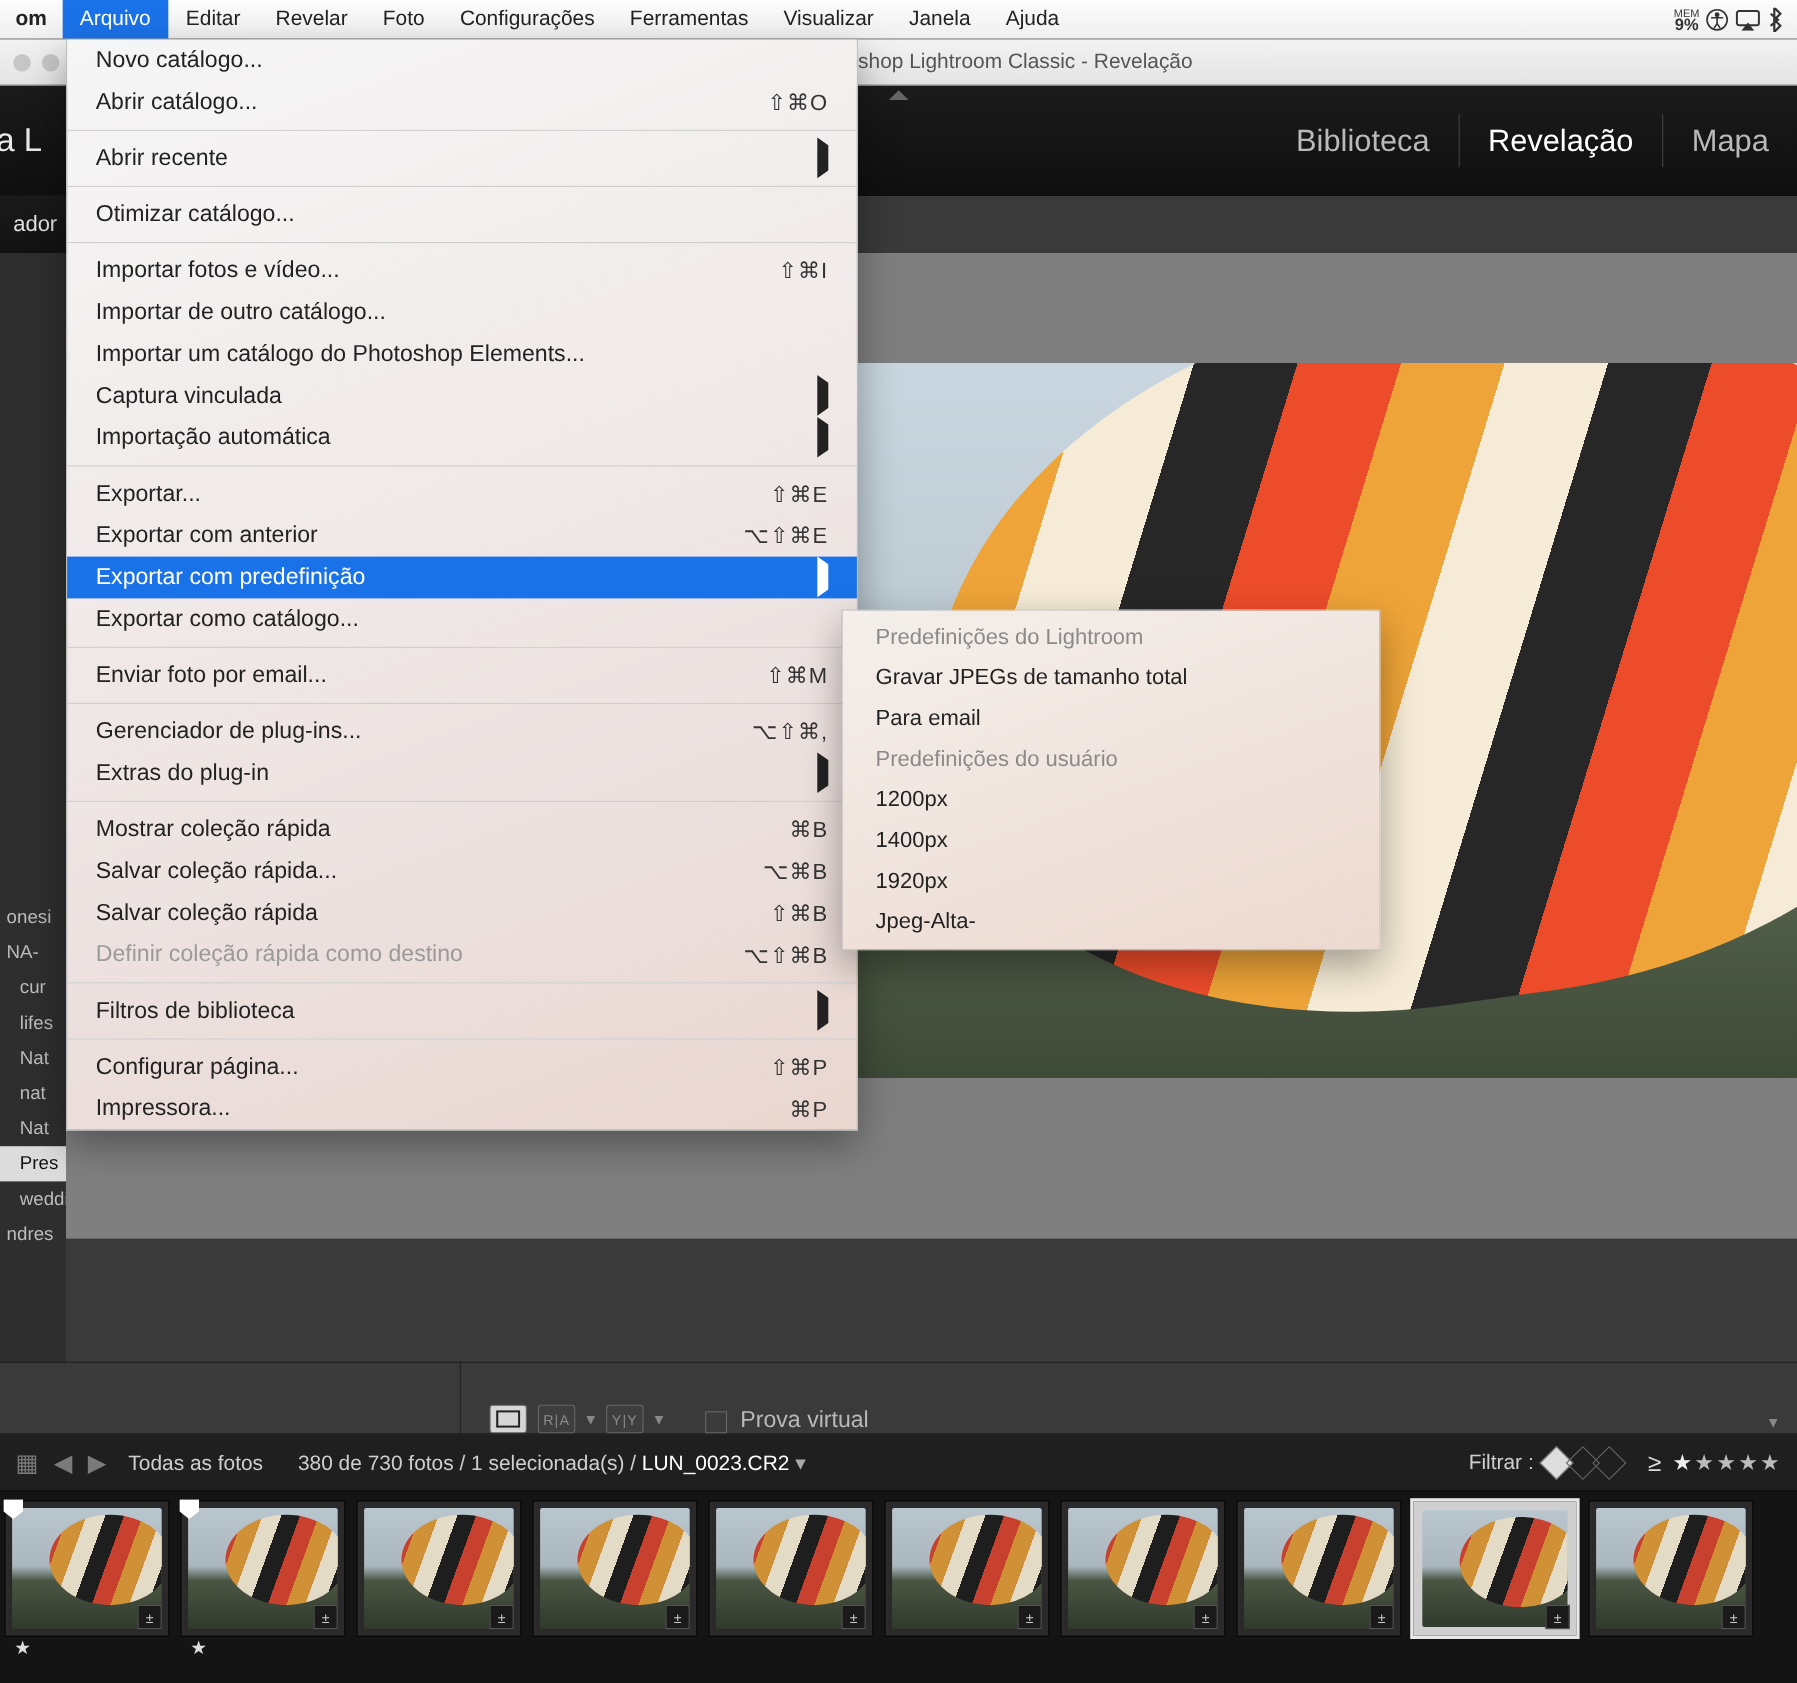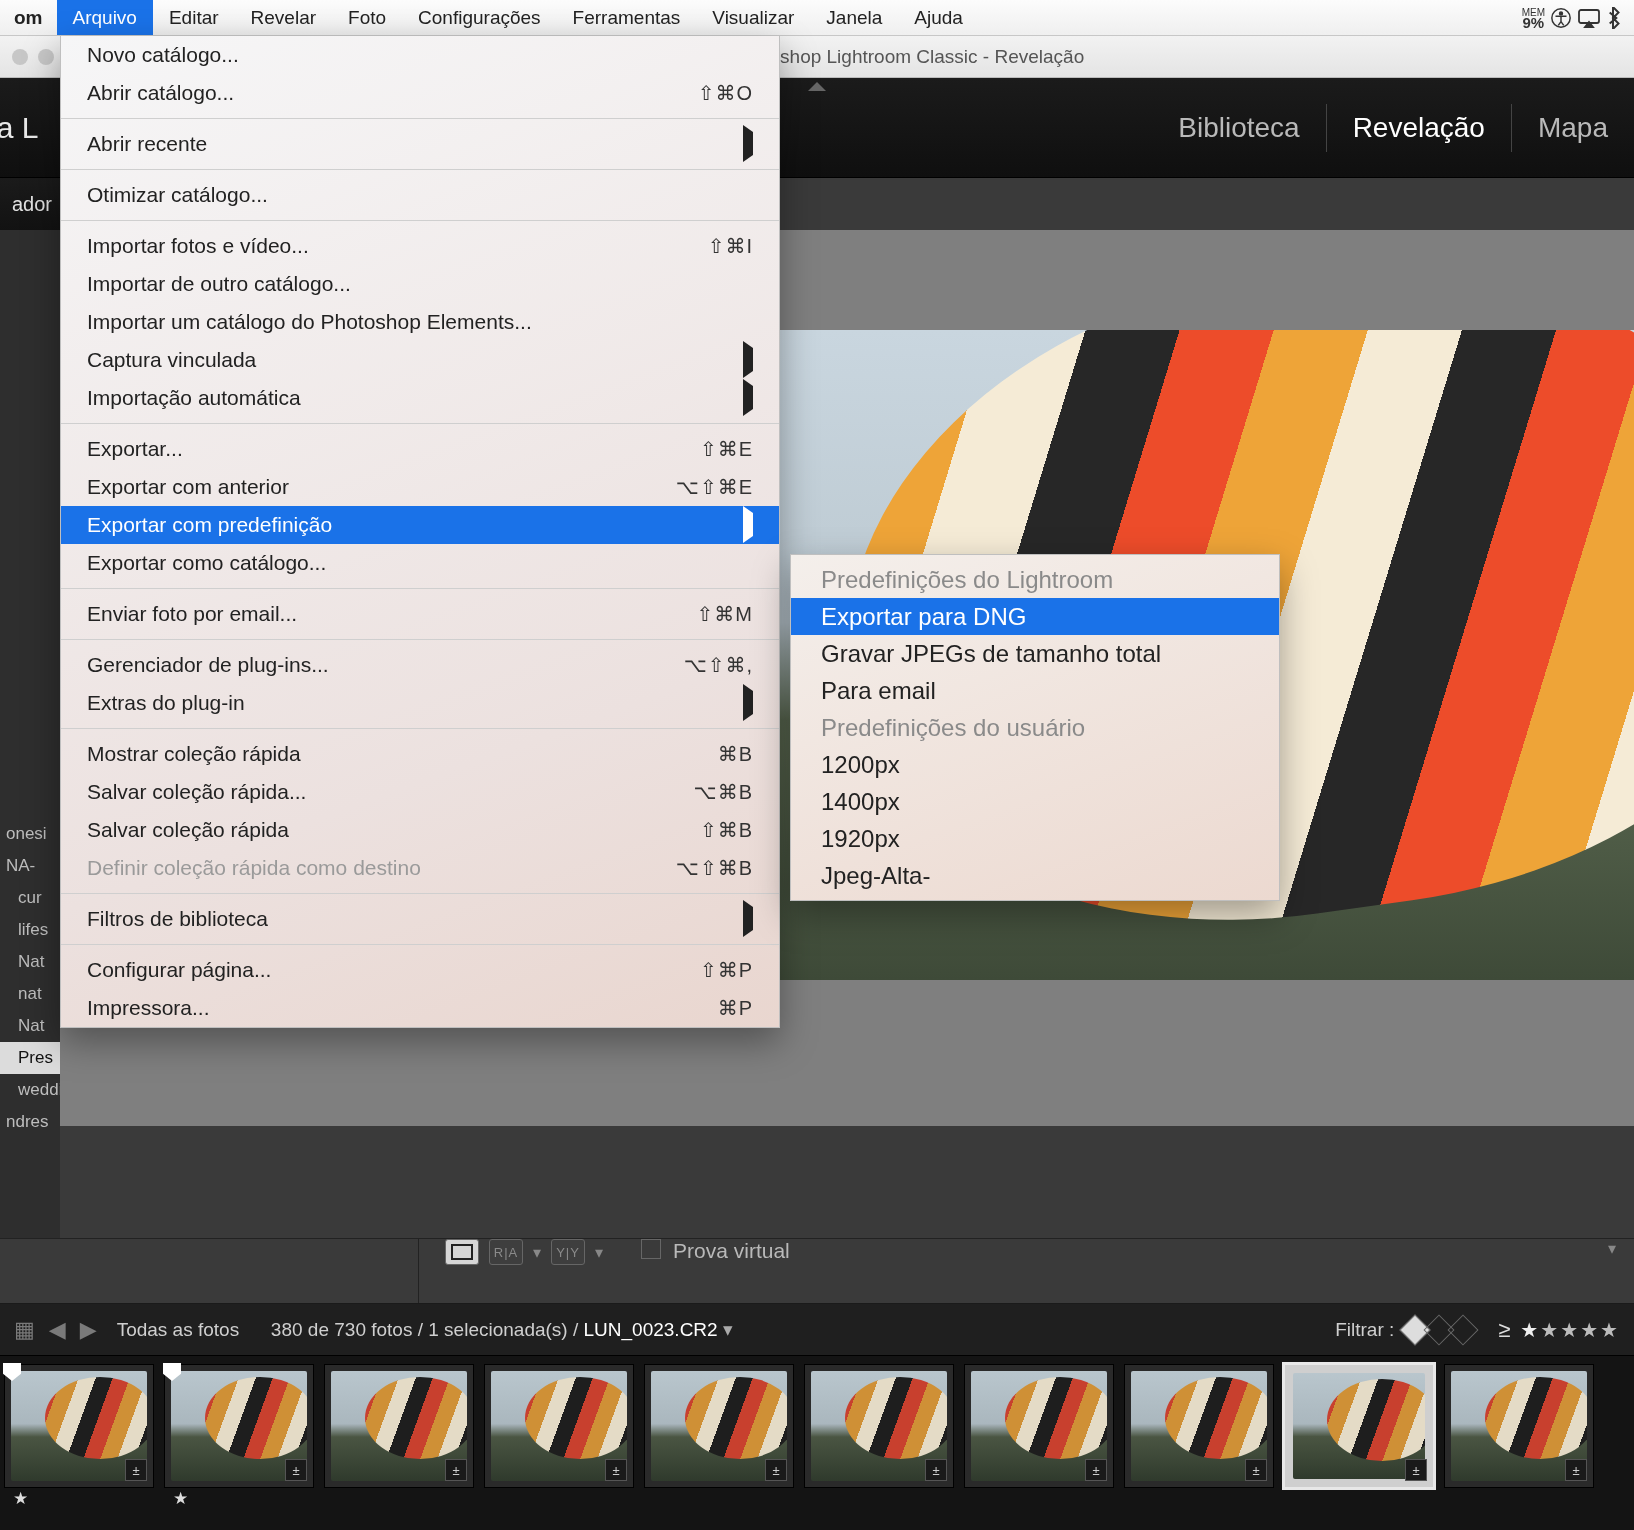--- a/index.html
+++ b/index.html
@@ -44,26 +44,26 @@
 
 .menu{position:absolute;top:36px;left:60px;width:720px;background:linear-gradient(160deg,#f6f6f7,#ece1df 70%,#e9d6cf);border:1px solid #bfbfbf;border-top:none;box-shadow:0 14px 34px rgba(0,0,0,.35);font-size:21px;color:#222}
 .menu .row{display:flex;align-items:center;height:38px;padding:0 26px}
 .menu .row.sep{height:0;border-top:1px solid #cfcfcf;margin:6px 0}
 .menu .row .lbl{flex:1;white-space:nowrap;overflow:hidden;text-overflow:ellipsis}
 .menu .row .sc{color:#333;font-size:20px;letter-spacing:1px}
 .menu .row .arrow{margin-left:12px;color:#222}
 .menu .row.disabled{color:#9a9a9a}
 .menu .row.highlight{background:#1a72e8;color:#fff}
 .menu .row.highlight .sc,.menu .row.highlight .arrow{color:#fff}
-.submenu{position:absolute;top:554px;left:790px;width:490px;background:linear-gradient(160deg,#f4efeb,#ecd9d0);border:1px solid #bfbfbf;box-shadow:0 14px 34px rgba(0,0,0,.35);font-size:24px;color:#222;padding:6px 0}
+.submenu{position:absolute;top:554px;left:765px;width:490px;background:linear-gradient(160deg,#f4efeb,#ecd9d0);border:1px solid #bfbfbf;box-shadow:0 14px 34px rgba(0,0,0,.35);font-size:20px;color:#222;padding:6px 0}
 .submenu .row{display:flex;align-items:center;height:37px;padding:0 30px}
 .submenu .row.header{color:#8a8a8a}
 .submenu .row.highlight{background:#1a72e8;color:#fff}
 
-.viewtoolbar{position:absolute;top:1238px;left:0;right:0;height:66px;background:#3a3a3a;display:flex;align-items:flex-start;border-top:1px solid #222;border-bottom:1px solid #1a1a1a}
+.viewtoolbar{position:absolute;top:1238px;left:0;right:0;height:66px;background:#3a3a3a;display:flex;align-items:flex-end;border-top:1px solid #222;border-bottom:1px solid #1a1a1a}
 .viewtoolbar .split{width:1px;height:100%;background:#222}
 .viewtoolbar .modes{display:flex;align-items:center;gap:10px;margin-left:26px}
 .viewtoolbar .mode{width:34px;height:26px;border:1px solid #666;border-radius:3px;background:#3e3e3e;display:flex;align-items:center;justify-content:center;color:#8a8a8a;font-size:13px;letter-spacing:1px}
 .viewtoolbar .mode.active{background:#d6d6d6;color:#222}
 .viewtoolbar .chk{width:20px;height:20px;border:1px solid #666;margin-left:38px;margin-right:12px}
 .viewtoolbar .prova{color:#b9b9b9;font-size:21px}
 .viewtoolbar .chev{margin-left:auto;margin-right:18px;color:#888}
 
 .statusbar{position:absolute;top:1304px;left:0;right:0;height:52px;background:#1f1f1f;color:#cfcfcf;display:flex;align-items:center;font-size:19px;padding:0 14px;gap:20px;border-bottom:1px solid #000}
 .statusbar .navicons{display:flex;gap:14px;color:#7a7a7a;font-size:22px}
@@ -385,21 +385,20 @@
       <span class="sc">⇧⌘P</span>
     </div>
     <div class="row">
       <span class="lbl">Impressora...</span>
       <span class="sc">⌘P</span>
     </div>
   </div>
 
 <div class="submenu" id="submenu">
     <div class="row header">Predefinições do Lightroom</div>
-    <div class="row highlight">Exportar para DNG</div>
     <div class="row">Gravar JPEGs de tamanho total</div>
     <div class="row">Para email</div>
     <div class="row header">Predefinições do usuário</div>
     <div class="row">1200px</div>
     <div class="row">1400px</div>
     <div class="row">1920px</div>
     <div class="row">Jpeg-Alta-</div>
   </div>
 
 </body></html>

